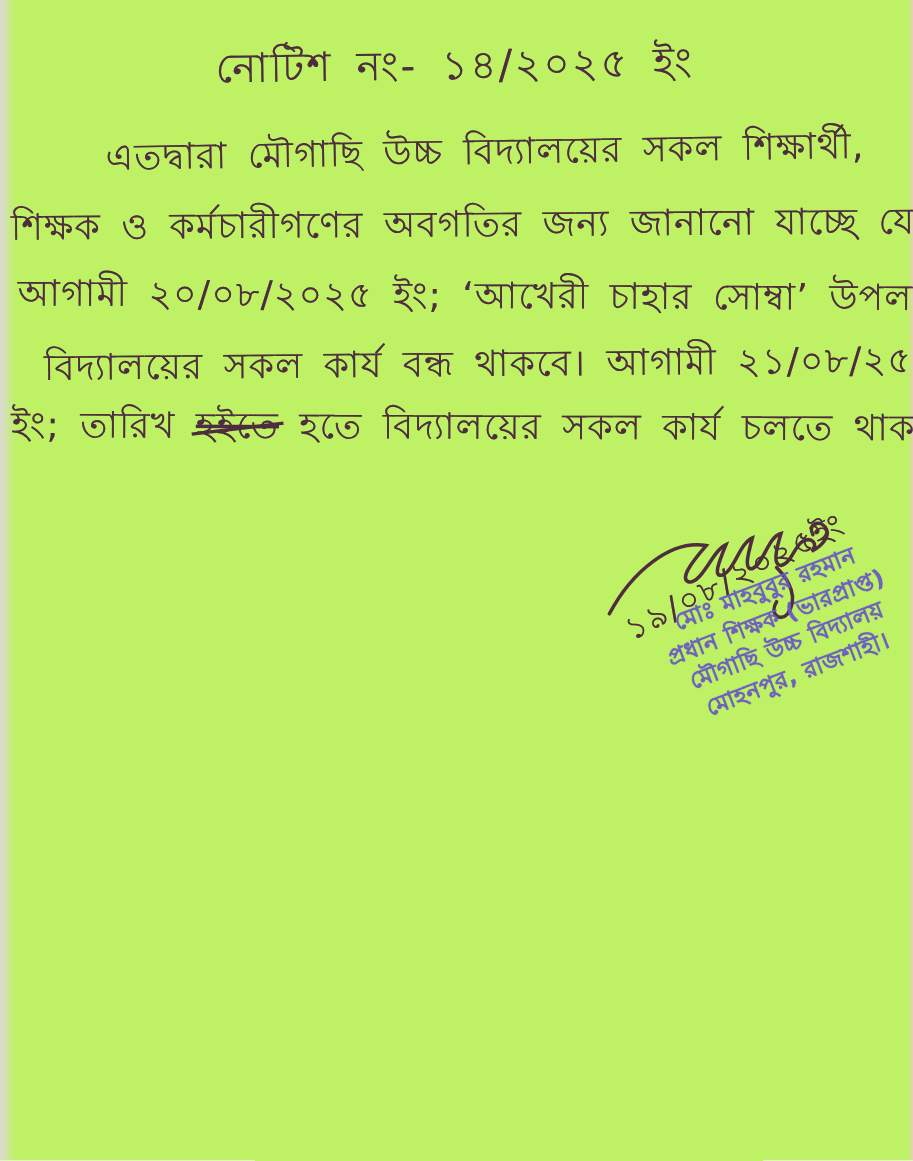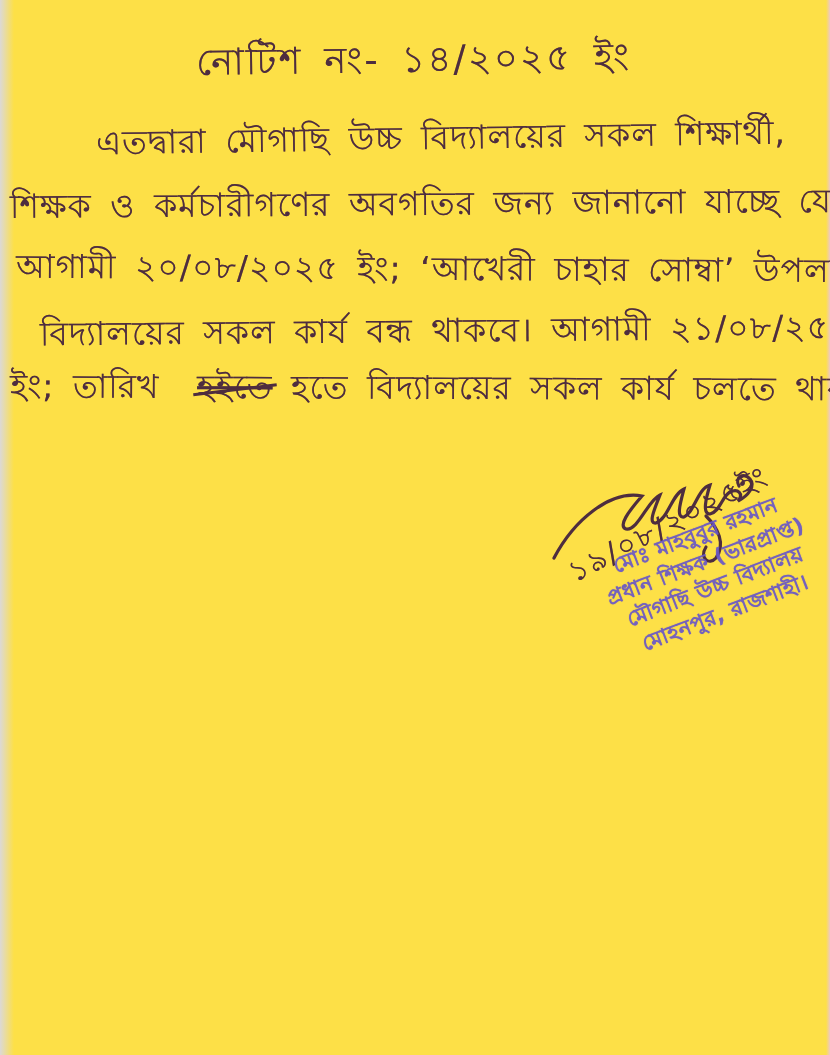--- a/index.html
+++ b/index.html
@@ -4,21 +4,21 @@
 <style>
   html, body {
     margin: 0;
     padding: 0;
     background: #ffffff;
   }
   .paper {
     position: relative;
     width: 830px;
     height: 1055px;
-    background: #fde047;
+    background: #bef264;
     overflow: hidden;
     font-family: "DejaVu Sans", sans-serif;
   }
   
   .edge-left {
     position: absolute;
     left: 0; top: 0; bottom: 0;
     width: 14px;
     background: linear-gradient(to right, #dcd9d6, rgba(255,255,255,0));
     pointer-events: none;
@@ -54,21 +54,20 @@
   .bl1 { left: 96px;  top: 112px; transform: rotate(-0.9deg); }
   .bl2 { left: 10px;  top: 178px; transform: rotate(-0.4deg); }
   .bl3 { left: 16px;  top: 243px; transform: rotate(0.3deg); }
   .bl4 { left: 40px;  top: 305px; transform: rotate(-0.5deg); }
   .bl5 { left: 10px;  top: 362px; transform: rotate(0.2deg); }
   .struck {
     position: relative;
     display: inline-block;
     text-decoration: line-through;
     text-decoration-thickness: 3px;
-    margin-left: 19px;
   }
   .struck::after {
     content: "";
     position: absolute;
     left: -4px; right: -4px;
     top: 48%;
     border-top: 3px solid #4e2d3f;
     transform: rotate(-7deg);
   }
   .signature-wrap {

